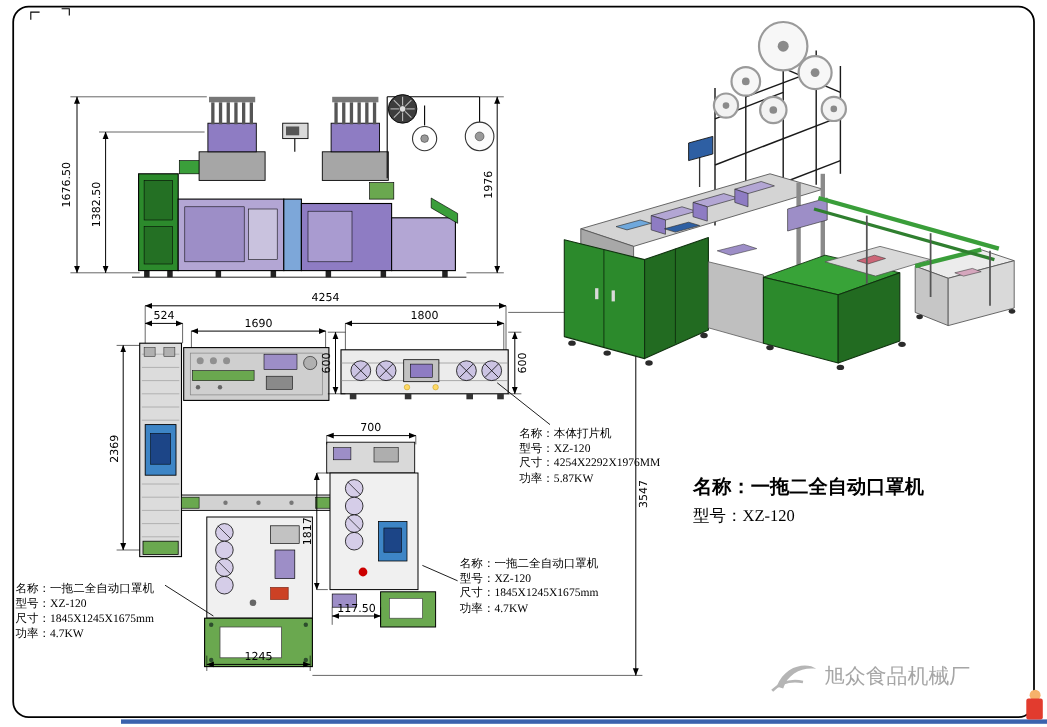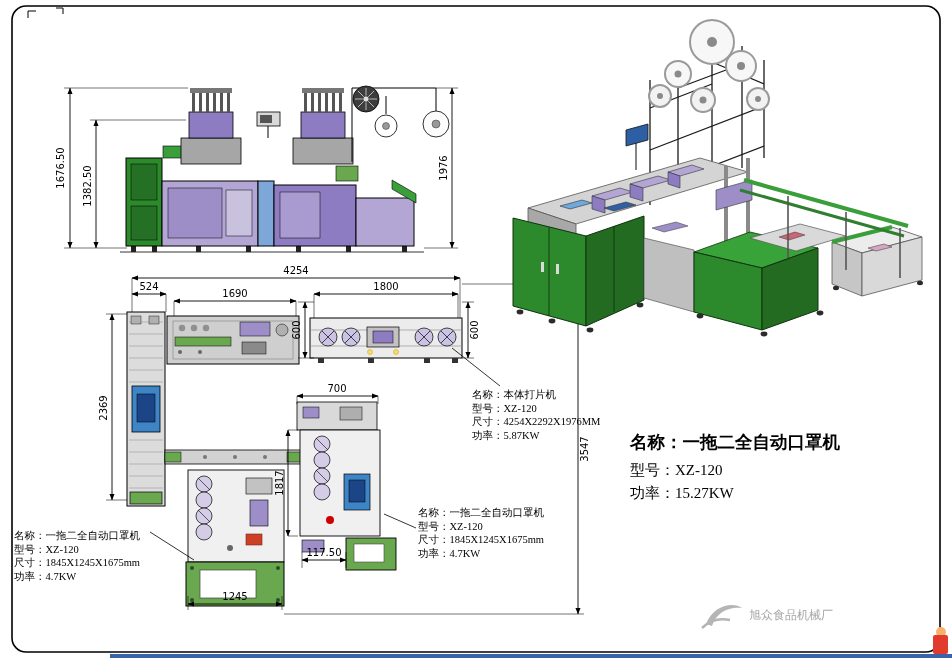--- a/index.html
+++ b/index.html
@@ -19,21 +19,21 @@
     font-size:10.5px; line-height:13.5px; color:#000;
   }
   .main-spec {
     position:absolute; left:630px; top:430px; white-space:nowrap;
     font-family:"Liberation Serif","DejaVu Serif",serif; color:#000;
   }
   .main-spec .l1 { font-size:17.5px; font-weight:600; margin-bottom:5px; }
   .main-spec .l  { font-size:15px; line-height:23px; }
   .watermark {
     position:absolute; left:700px; top:598px; display:flex; align-items:center; gap:5px;
-    font-family:"Liberation Serif","DejaVu Serif",serif; font-size:12px; color:#a6a6a6;
+    font-family:"Liberation Serif","DejaVu Serif",serif; font-size:19px; color:#a6a6a6;
   }
 </style>
 </head>
 <body>
 
 <svg class="drawing" width="952" height="661" viewBox="0 0 952 661">
   <defs>
     <marker id="arr" viewBox="0 0 10 10" refX="9.5" refY="5" markerWidth="7.5" markerHeight="7.5" orient="auto-start-reverse">
       <path d="M0,1 L10,5 L0,9 z" fill="#000"></path>
     </marker>
@@ -439,21 +439,20 @@
 <div class="ann" style="left:14px; top:529px;">
   <div>名称：一拖二全自动口罩机</div>
   <div>型号：XZ-120</div>
   <div>尺寸：1845X1245X1675mm</div>
   <div>功率：4.7KW</div>
 </div>
 
 <div class="main-spec">
   <div class="l1">名称：一拖二全自动口罩机</div>
   <div class="l">型号：XZ-120</div>
-  <div class="l">功率：15.27KW</div>
 </div>
 
 <div class="watermark">
   <svg width="44" height="34" viewBox="0 0 44 34">
     <path d="M6,26 C14,6 34,4 42,10 C30,8 16,14 12,28 Z" fill="#b5b5b5"></path>
     <path d="M2,30 C10,22 20,20 30,22" stroke="#b5b5b5" stroke-width="2.5" fill="none"></path>
   </svg>
   <span>旭众食品机械厂</span>
 </div>
 

